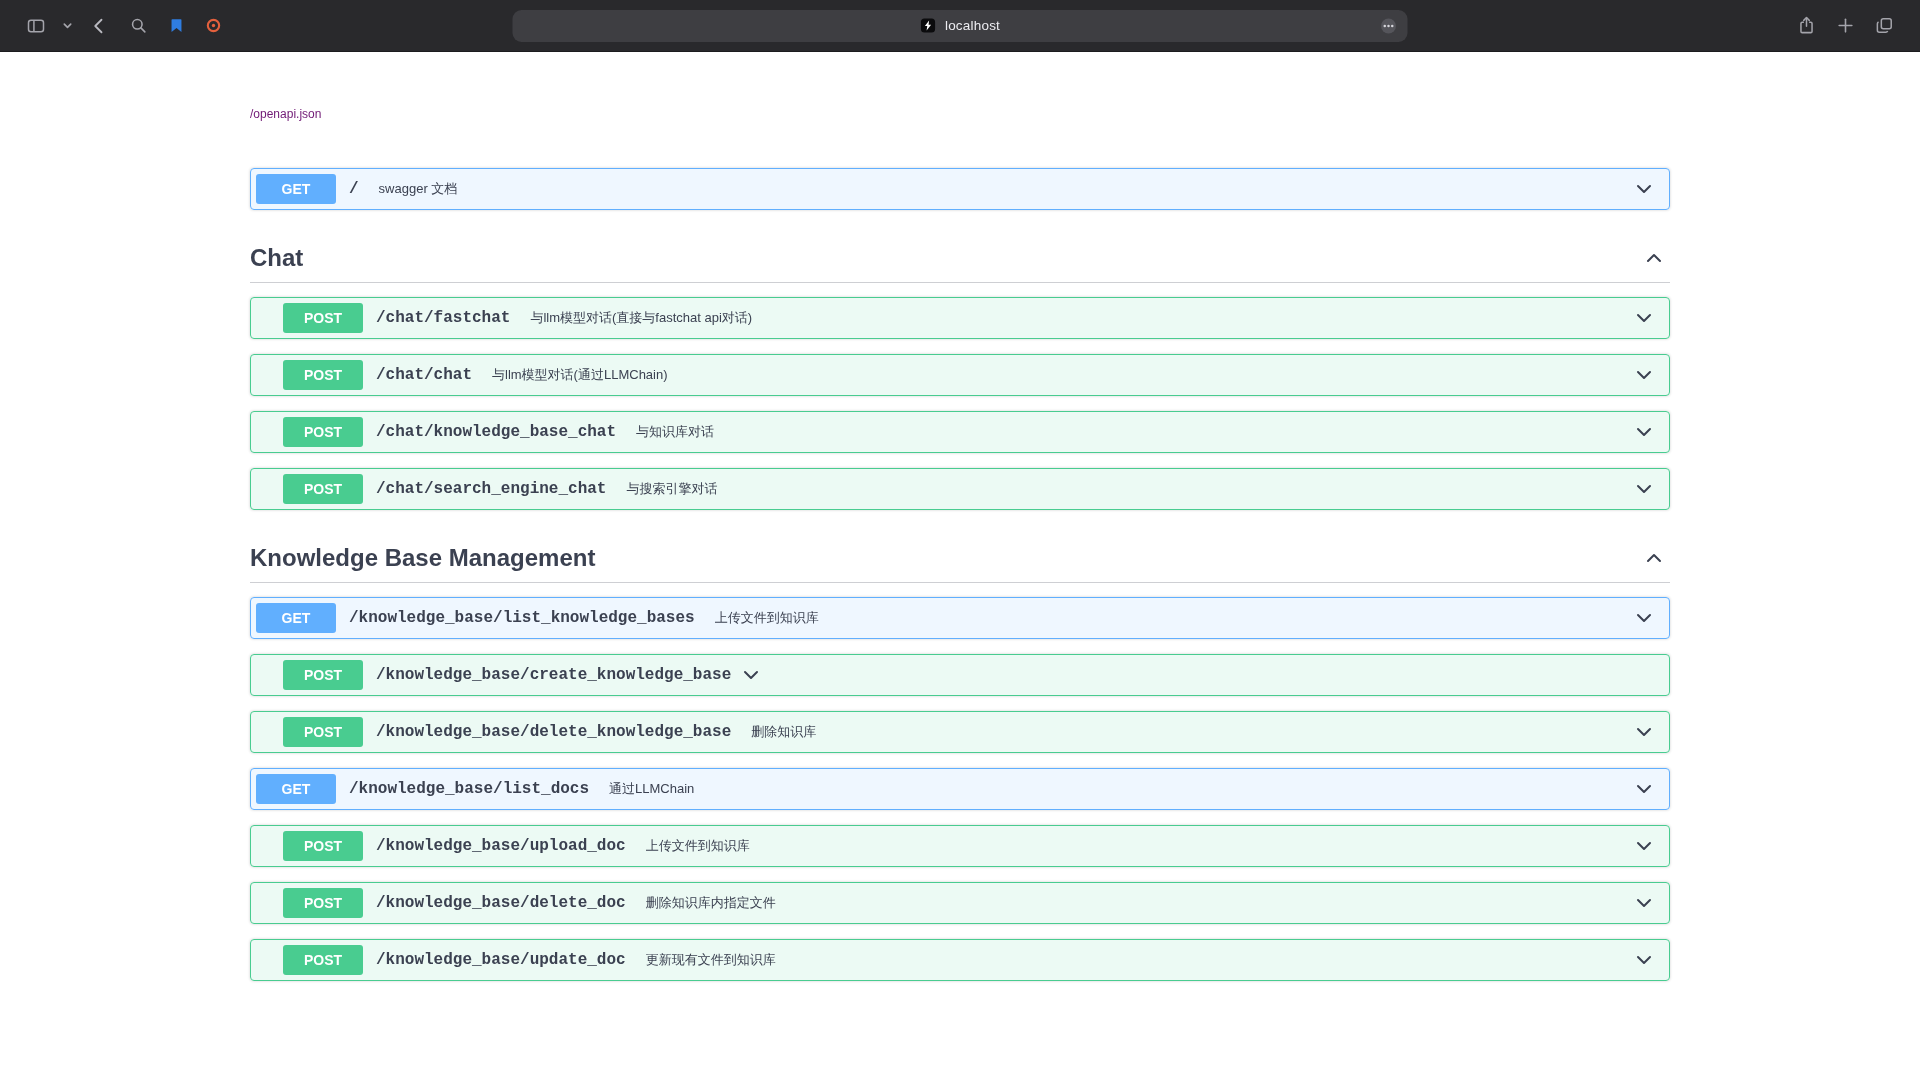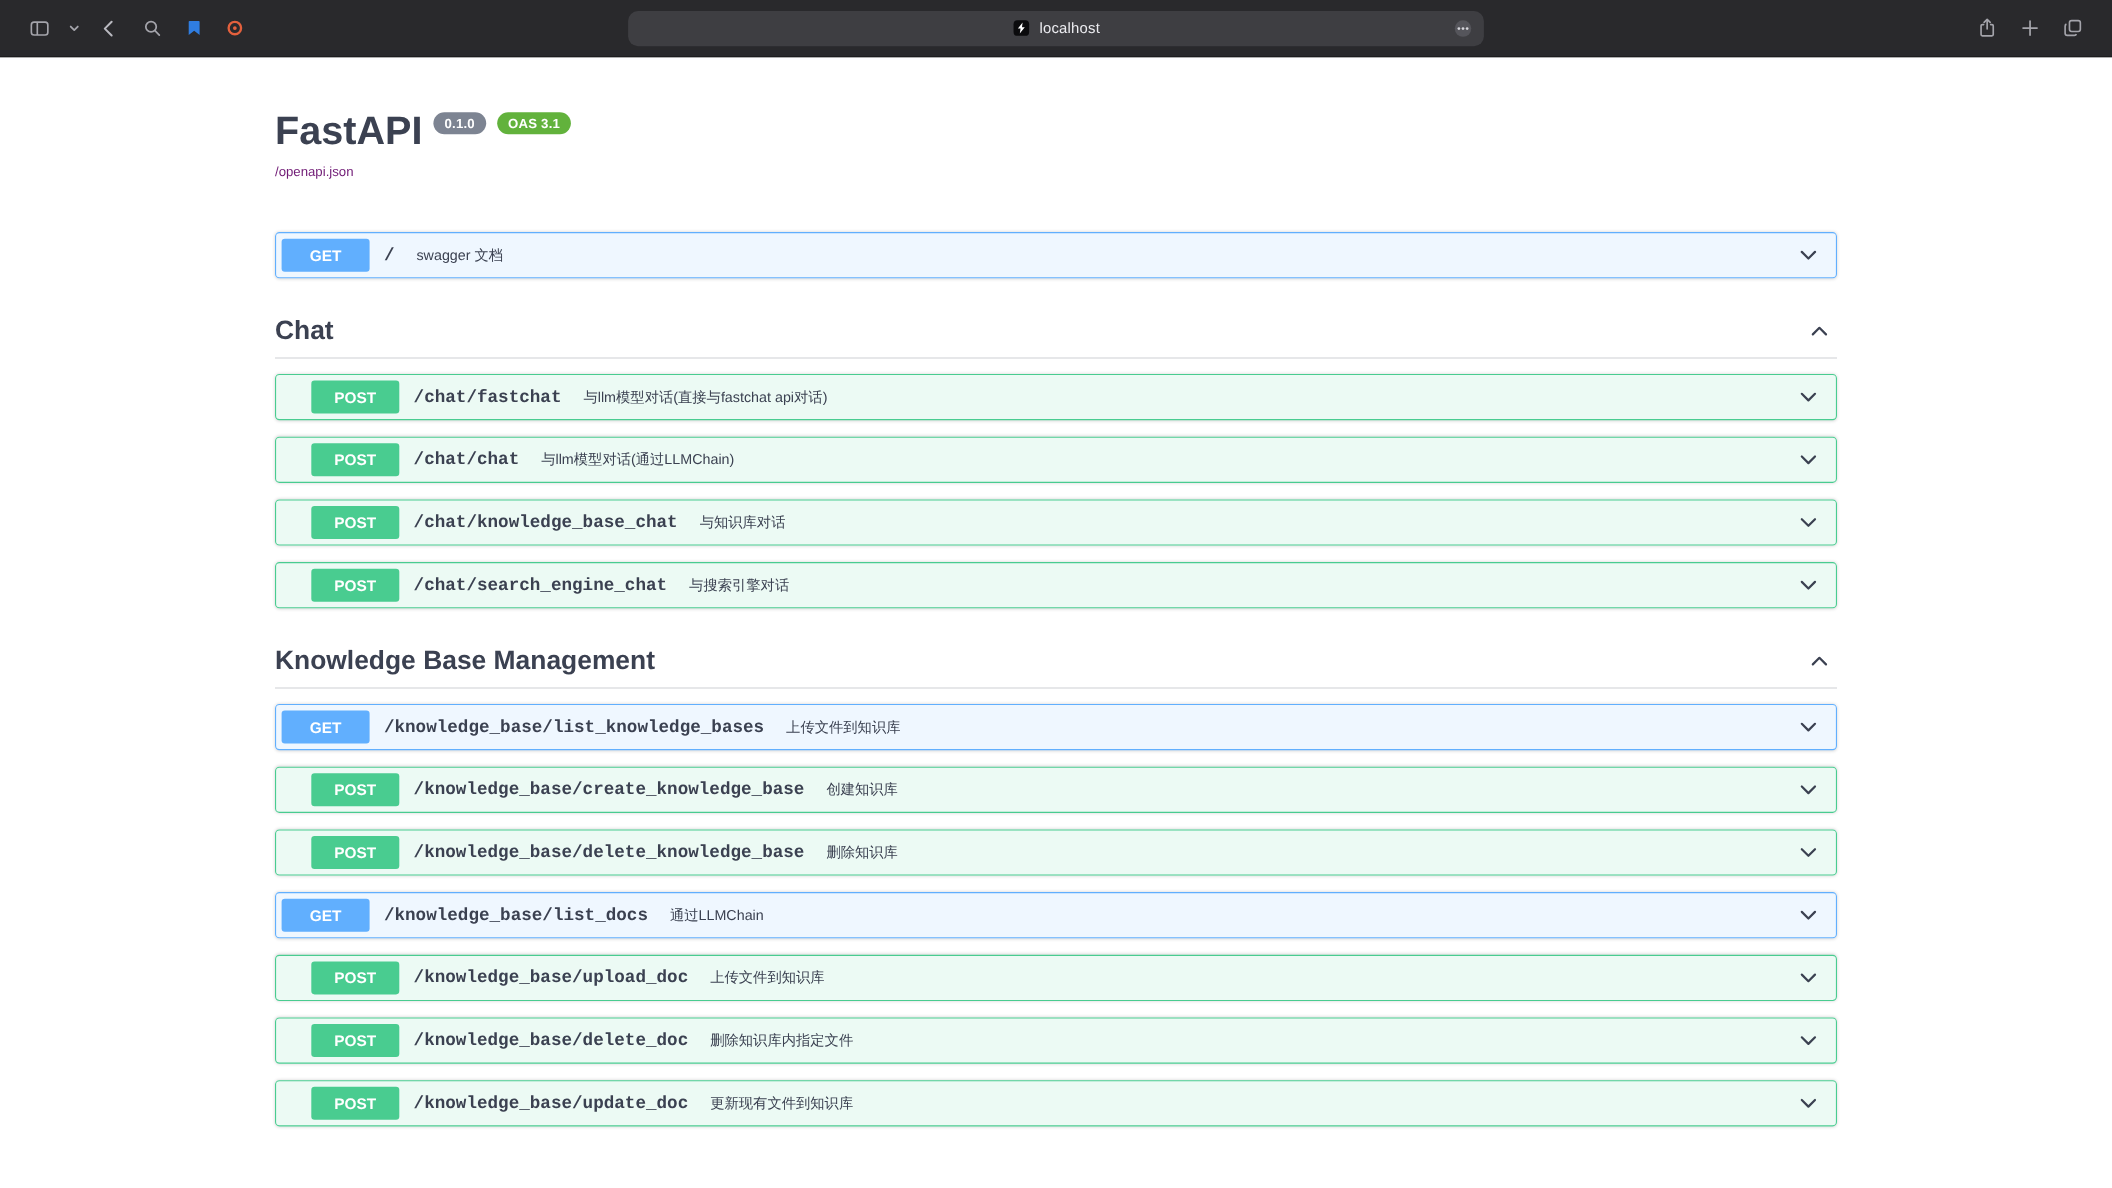--- a/index.html
+++ b/index.html
@@ -19,21 +19,21 @@
     display: flex; align-items: center; justify-content: space-between;
     padding: 0 20px;
   }
   .tb-group { display: flex; align-items: center; gap: 8px; }
   .tb-btn {
     background: none; border: none; padding: 6px; cursor: pointer;
     display: flex; align-items: center; justify-content: center; border-radius: 6px;
   }
   .url-bar {
     position: absolute; left: 50%; top: 50%; transform: translate(-50%,-50%);
-    width: 778px; height: 32px;
+    width: 895px; height: 32px;
     background: #3e3e42; border-radius: 9px;
     display: flex; align-items: center; justify-content: center;
     cursor: text;
   }
   .url-center { display: flex; align-items: center; gap: 8px; }
   .url-text { font-size: 13.5px; color: #ececf0; letter-spacing: .2px; }
   .page-settings {
     position: absolute; right: 7px; top: 50%; transform: translateY(-50%);
     background: none; border: none; cursor: pointer; padding: 2px; display: flex;
   }
@@ -188,25 +188,20 @@
               <rect x="8" y="3.5" width="12.5" height="12.5" rx="2.5"></rect>
               <path d="M4.5 7.5A2.5 2.5 0 0 0 3 9.8v8.2A2.5 2.5 0 0 0 5.5 20.5h8.2a2.5 2.5 0 0 0 2.3-1.5"></path>
             </svg>
         </span>
       </button>
     </div>
   </header>
 
   <main class="swagger">
     <div class="info">
-      <h1 class="api-title">
-        <span>FastAPI</span>
-        <span class="pill ver">0.1.0</span>
-        <span class="pill oas">OAS 3.1</span>
-      </h1>
       <a class="spec-link" href="#">/openapi.json</a>
     </div>
     <div id="sections">
   <section class="tag-section">
     <div class="ops">
   <div class="op-row get">
     <span class="method-badge">GET</span>
     <span class="op-path">/</span>
     <span class="op-summary">swagger 文档</span>
     <button class="expand-btn">
@@ -307,21 +302,20 @@
         <svg width="20" height="20" viewBox="0 0 20 20">
                     <path d="M4 7l6 6 6-6" fill="none" stroke="#3b4151" stroke-width="2" stroke-linecap="round" stroke-linejoin="round"></path>
                   </svg>
       </span>
     </button>
   </div>
 
   <div class="op-row post">
     <span class="method-badge">POST</span>
     <span class="op-path">/knowledge_base/create_knowledge_base</span>
-    <span class="op-summary">创建知识库</span>
     <button class="expand-btn">
       <span style="display:flex">
         <svg width="20" height="20" viewBox="0 0 20 20">
                     <path d="M4 7l6 6 6-6" fill="none" stroke="#3b4151" stroke-width="2" stroke-linecap="round" stroke-linejoin="round"></path>
                   </svg>
       </span>
     </button>
   </div>
 
   <div class="op-row post">

